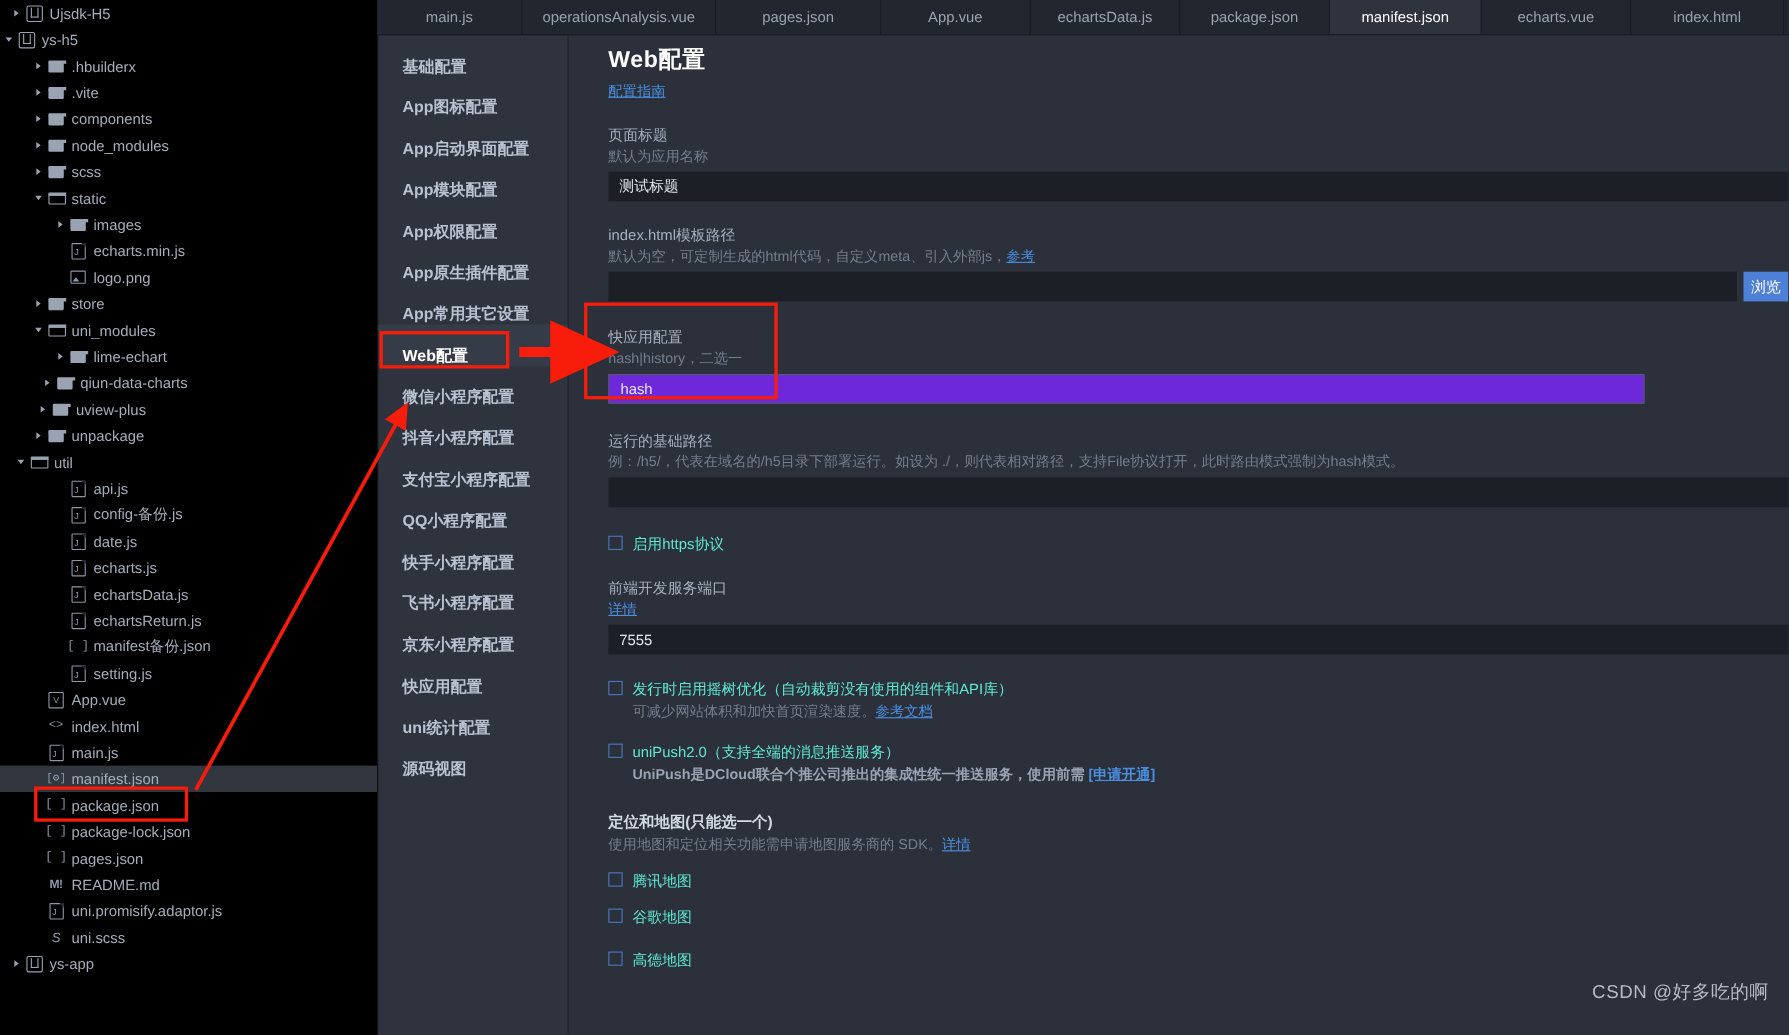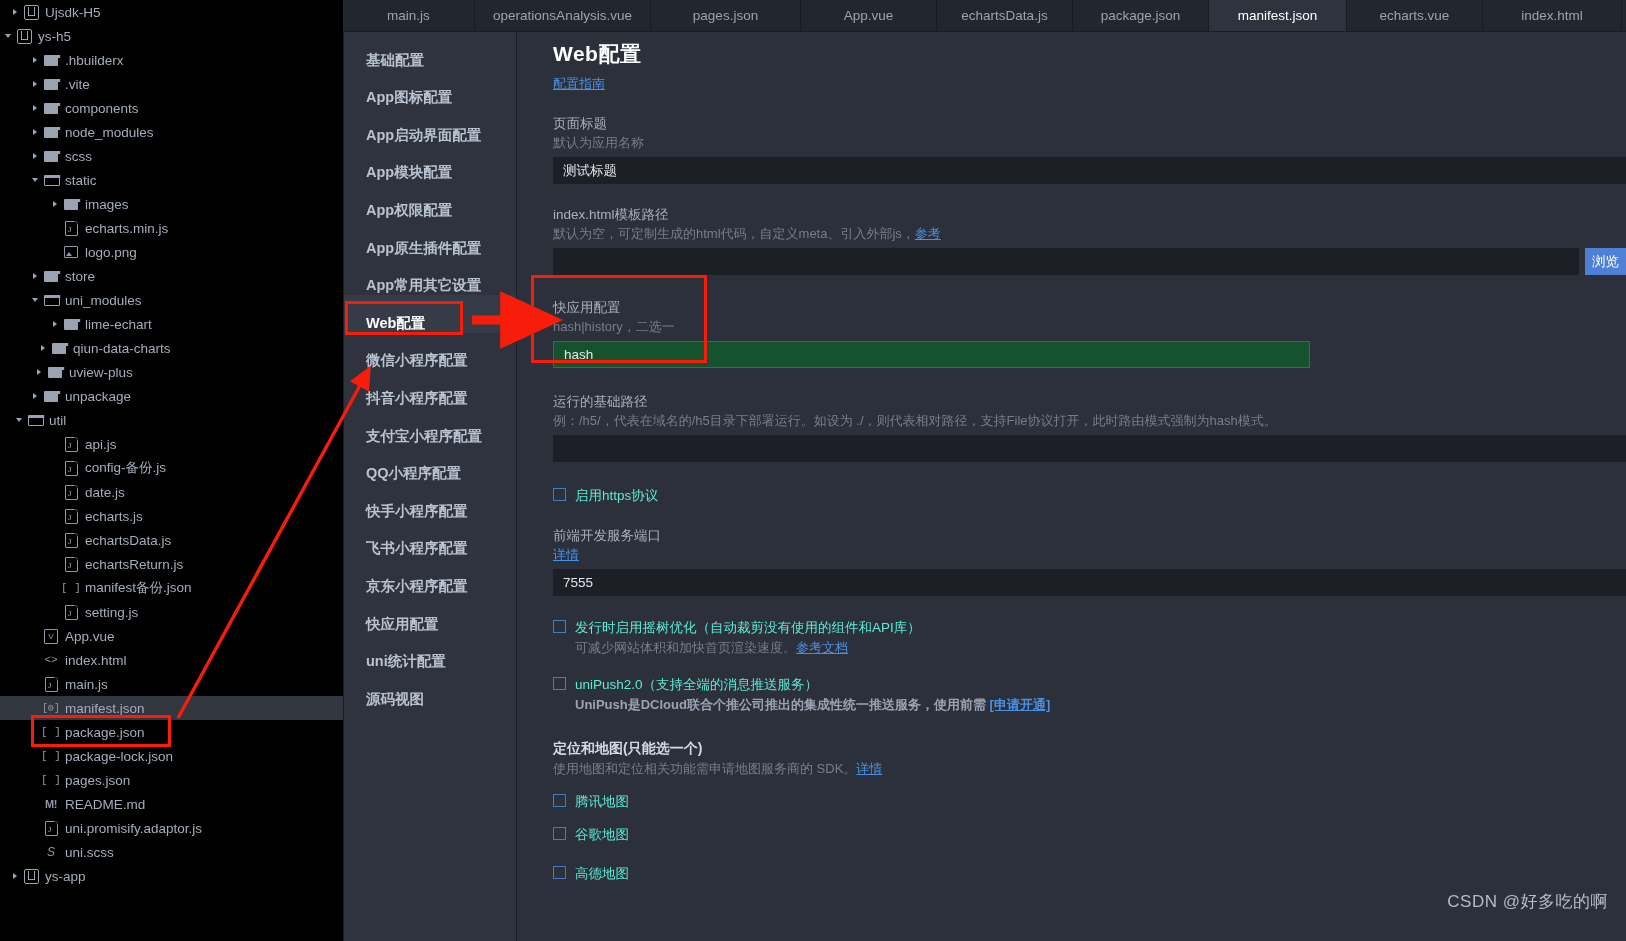--- a/index.html
+++ b/index.html
@@ -92,21 +92,21 @@
   .field{margin-top:22px;}
   .f-label{font-size:13.5px;color:#a8b0bd;margin-bottom:1px;}
   .f-desc{font-size:13px;color:#767e8c;margin-bottom:5px;}
   .f-desc .link{font-size:13px;}
   .f-input{
     height:27px;background:#1c1f26;border:none;outline:none;
     color:#e3e7ee;font-size:13.5px;padding:0 10px;box-sizing:border-box;
     font-family:"Liberation Sans",sans-serif;
     width:1508px;display:block;
   }
-  .f-input.bordered{border:1px solid #555b66;background:#14532d;width:757px;}
+  .f-input.bordered{border:1px solid #555b66;background:#6d28d9;width:942px;}
   .row-with-btn{display:flex;align-items:stretch;}
   .row-with-btn .f-input{width:1470px;}
   .browse-btn{
     background:#4f80d8;color:#fff;border:none;font-size:13.5px;
     width:54px;height:27px;margin-left:6px;cursor:pointer;
     font-family:"Liberation Sans",sans-serif;overflow:hidden;white-space:nowrap;
   }
   .chk-row{display:flex;align-items:flex-start;margin-top:20px;}
   .chk{
     width:13px;height:13px;flex:0 0 13px;border:1.5px solid #4a79c4;background:transparent;

